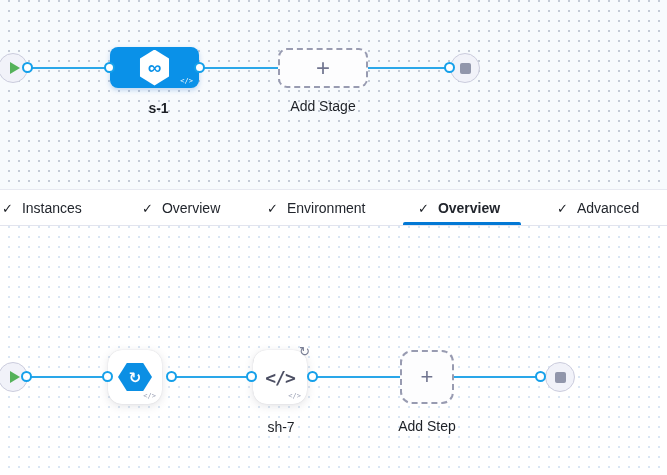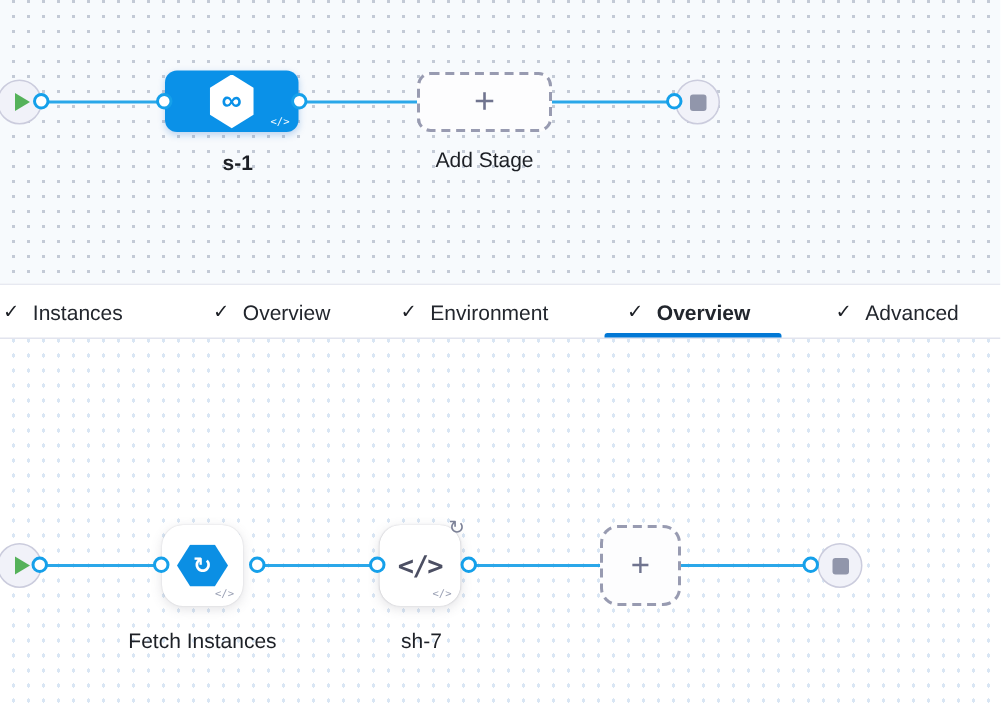--- a/index.html
+++ b/index.html
@@ -183,17 +183,17 @@
       <div class="stop-square"></div>
     </div>
 
     <div class="port" style="left:21px; top:145px;"></div>
     <div class="port" style="left:102px; top:145px;"></div>
     <div class="port" style="left:166px; top:145px;"></div>
     <div class="port" style="left:246px; top:145px;"></div>
     <div class="port" style="left:307px; top:145px;"></div>
     <div class="port" style="left:535px; top:145px;"></div>
 
-    <div class="node-label" style="left:55px; top:193px; width:160px;">Fetch Instances</div>
     <div class="node-label" style="left:241px; top:193px; width:80px;">sh-7</div>
+    <div class="node-label" style="left:377px; top:192px; width:100px;">Add Step</div>
   </div>
 
 </div>
 
 </body></html>

